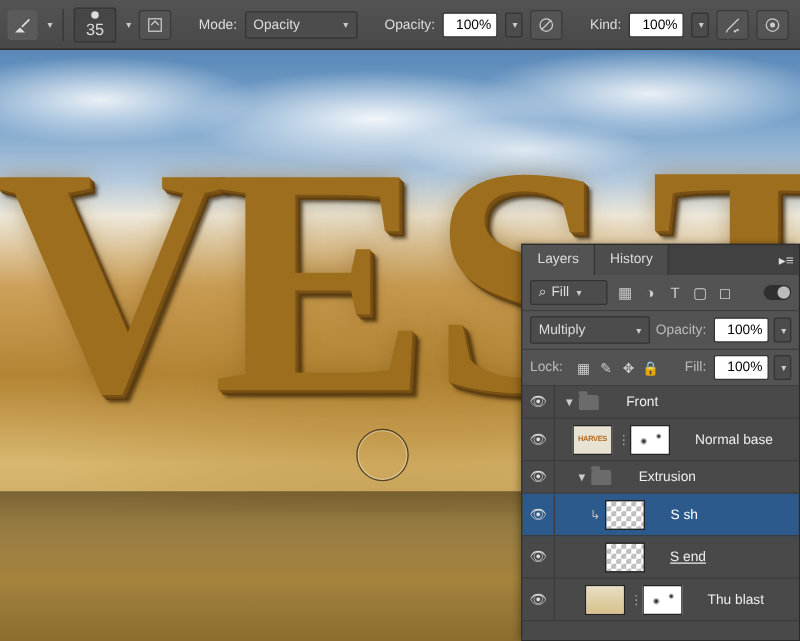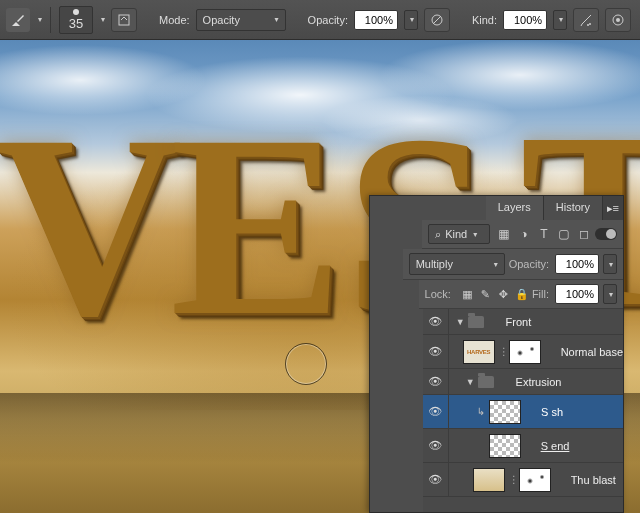--- a/index.html
+++ b/index.html
@@ -70,25 +70,24 @@
     box-shadow: inset 0 0 0 1px rgba(255,255,255,.35);
   }
   .watermark {
     position:absolute; right:20px; bottom:14px; color:#cfe8ee;
     font-size:20px; font-weight:600; text-shadow:0 1px 3px rgba(0,60,80,.6);
     letter-spacing:.5px;
   }
 
   
   .panel {
-    position:absolute; top:195px; right:16px; width:255px; height:318px;
+    position:absolute; top:195px; right:0; width:223px; height:318px;
     background:#4d4d4d; border:1px solid #2b2b2b; color:#ddd; font-size:11px;
     display:flex; flex-direction:column;
     box-shadow: -2px 0 6px rgba(0,0,0,.35);
-    align-items: flex-end;
   }
   .tabs { display:flex; height:24px; background:#414141; }
   .tab { padding:5px 12px; border-right:1px solid #333; background:#4d4d4d;}
   .tab.active { background:#535353; }
   .tabs .spacer { flex:1; }
   .tabs .menu { width:20px; display:flex; align-items:center; justify-content:center; }
   .panel-row { display:flex; align-items:center; gap:4px; padding:4px 6px; border-bottom:1px solid #3e3e3e; background:#535353;}
   .filter-drop { background:#4c4c4c; border:1px solid #333; border-radius:2px; height:20px; display:flex; align-items:center; padding:0 6px; gap:4px; min-width:62px;}
   .filter-icons { display:flex; gap:6px; margin-left:3px;}
   .filter-icons span { width:14px; text-align:center; color:#ccc; font-size:12px;}
@@ -213,21 +212,21 @@
   <div class="tabs">
     <div class="tab active">Layers</div>
     <div class="tab">History</div>
     <div class="spacer"></div>
     <div class="menu">▸≡</div>
   </div>
 
   <div class="panel-row">
     <div class="filter-drop">
       <span>⌕</span>
-      <span>Kind</span>
+      <span>Fill</span>
       <span class="drop-arrow">▾</span>
     </div>
     <div class="filter-icons">
       <span>▦</span>
       <span>◑</span>
       <span>T</span>
       <span>▢</span>
       <span>◻</span>
     </div>
     <div class="switch"></div>

